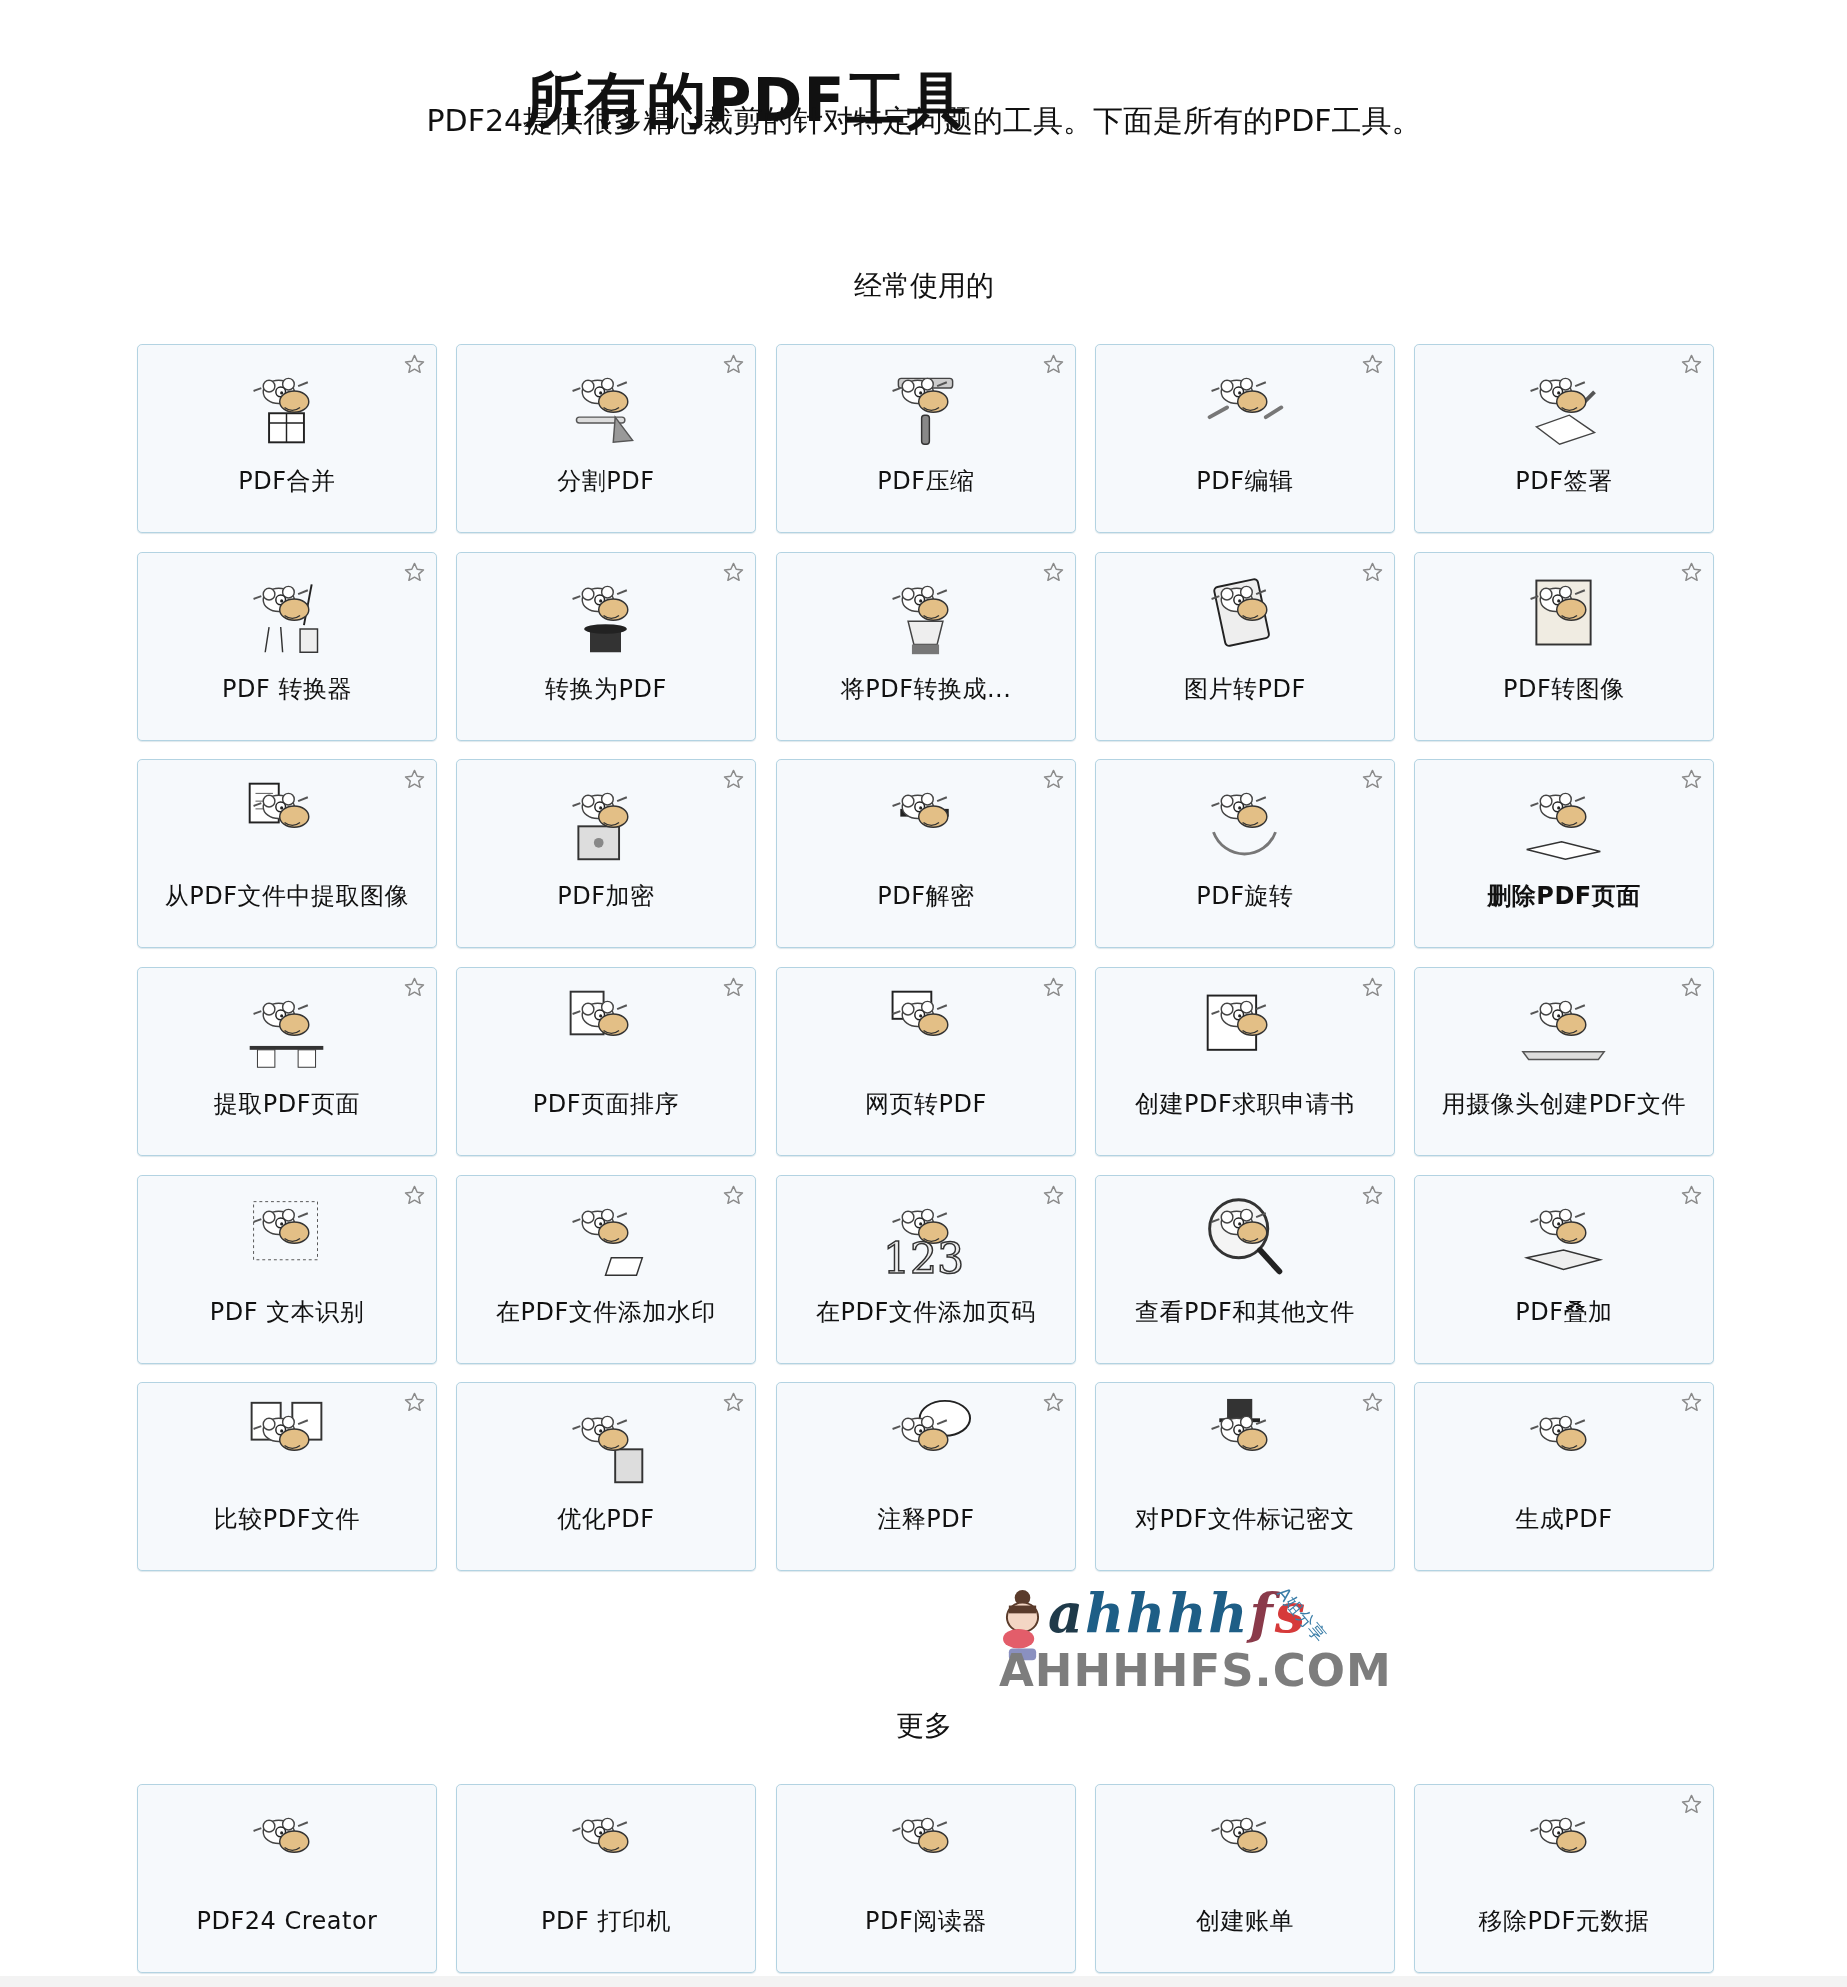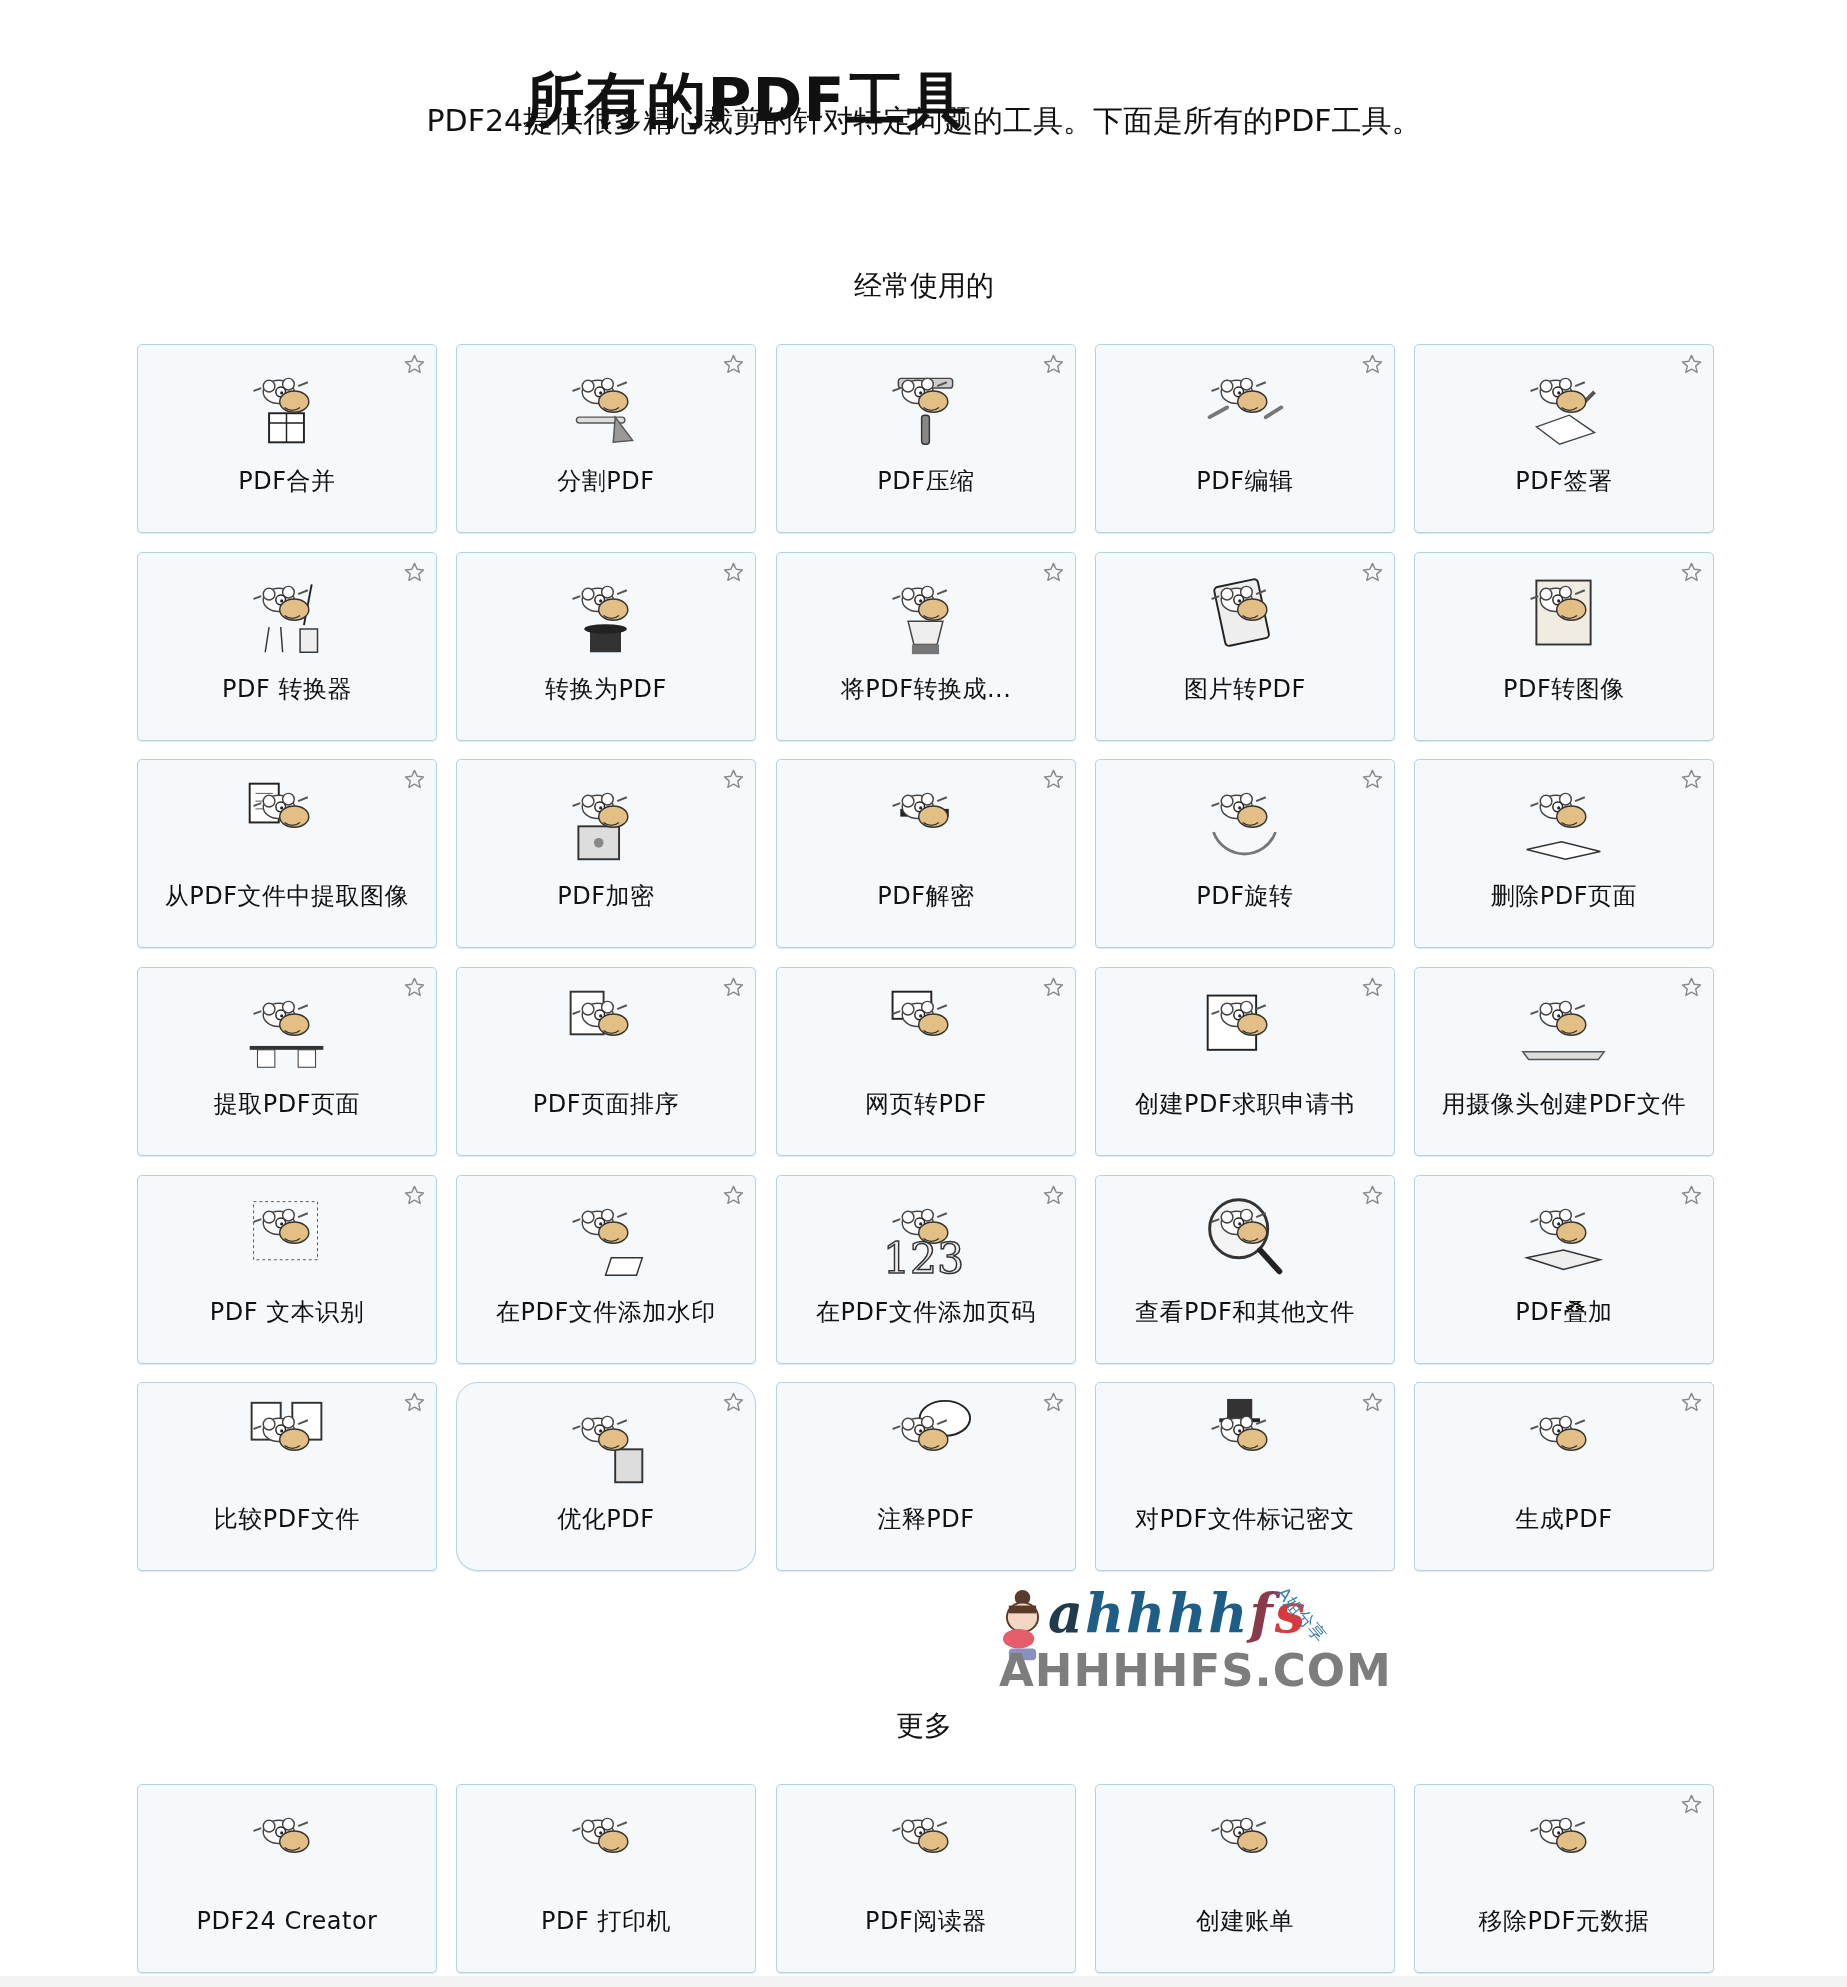--- a/index.html
+++ b/index.html
@@ -418,21 +418,21 @@
       <path d="M46 50 Q54 56 62 50" stroke="#333" stroke-width="1.3" fill="none"></path>
 
       <path d="M22 30 L14 33" stroke="#555" stroke-width="2"></path>
       <path d="M60 28 L70 24" stroke="#555" stroke-width="2"></path>
     </svg>
     <svg class="star" viewBox="0 0 24 24">
       <path d="M12 2.5 L14.8 8.6 L21.4 9.3 L16.4 13.7 L17.9 20.2 L12 16.9 L6.1 20.2 L7.6 13.7 L2.6 9.3 L9.2 8.6 Z" fill="none" stroke="#8a8a8a" stroke-width="1.5" stroke-linejoin="round"></path>
     </svg>
     <div class="label">PDF旋转</div>
   </div>
-    <div class="card" style="left: 1277px; top: 415px;">
+    <div class="card" style="left: 1277px; top: 415px; font-weight: bold;">
     <svg class="icon" viewBox="0 0 96 96">
       <g class="prop">
           <path d="M10 78 L46 70 L86 80 L50 88 Z" fill="#fff" stroke="#333" stroke-width="1.5"></path>
         </g>
 
       <ellipse cx="40" cy="34" rx="16" ry="12" fill="#ffffff" stroke="#444" stroke-width="1.5"></ellipse>
       <circle cx="30" cy="28" r="6" fill="#ffffff" stroke="#444" stroke-width="1.5"></circle>
       <circle cx="50" cy="26" r="6" fill="#ffffff" stroke="#444" stroke-width="1.5"></circle>
 
       <circle cx="42" cy="34" r="5" fill="#fff" stroke="#222" stroke-width="1.5"></circle>
@@ -710,21 +710,21 @@
       <path d="M46 50 Q54 56 62 50" stroke="#333" stroke-width="1.3" fill="none"></path>
 
       <path d="M22 30 L14 33" stroke="#555" stroke-width="2"></path>
       <path d="M60 28 L70 24" stroke="#555" stroke-width="2"></path>
     </svg>
     <svg class="star" viewBox="0 0 24 24">
       <path d="M12 2.5 L14.8 8.6 L21.4 9.3 L16.4 13.7 L17.9 20.2 L12 16.9 L6.1 20.2 L7.6 13.7 L2.6 9.3 L9.2 8.6 Z" fill="none" stroke="#8a8a8a" stroke-width="1.5" stroke-linejoin="round"></path>
     </svg>
     <div class="label">比较PDF文件</div>
   </div>
-    <div class="card" style="left: 319px; top: 1038px; border-radius: 22px;">
+    <div class="card" style="left: 319px; top: 1038px;">
     <svg class="icon" viewBox="0 0 96 96">
       <g class="prop">
           <rect x="58" y="54" width="28" height="34" fill="#ddd" stroke="#333" stroke-width="2"></rect>
         </g>
 
       <ellipse cx="40" cy="34" rx="16" ry="12" fill="#ffffff" stroke="#444" stroke-width="1.5"></ellipse>
       <circle cx="30" cy="28" r="6" fill="#ffffff" stroke="#444" stroke-width="1.5"></circle>
       <circle cx="50" cy="26" r="6" fill="#ffffff" stroke="#444" stroke-width="1.5"></circle>
 
       <circle cx="42" cy="34" r="5" fill="#fff" stroke="#222" stroke-width="1.5"></circle>

